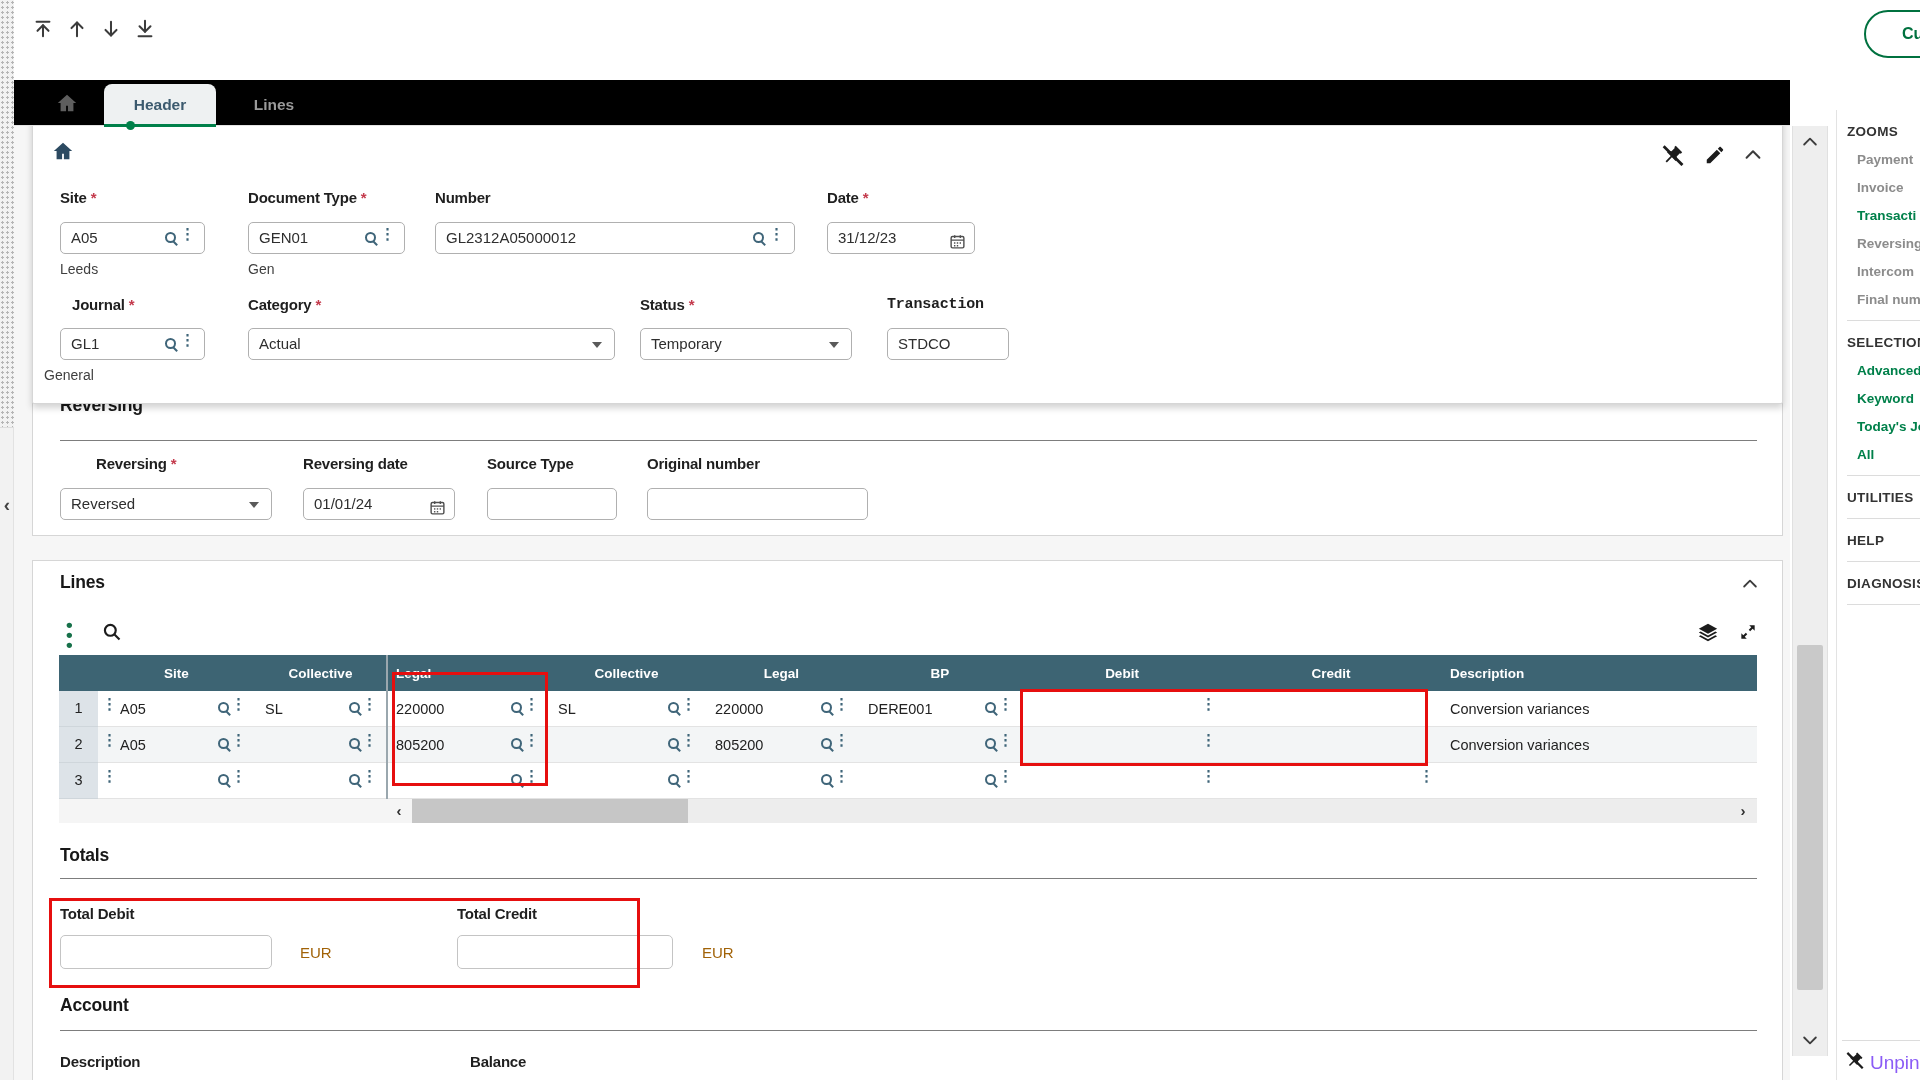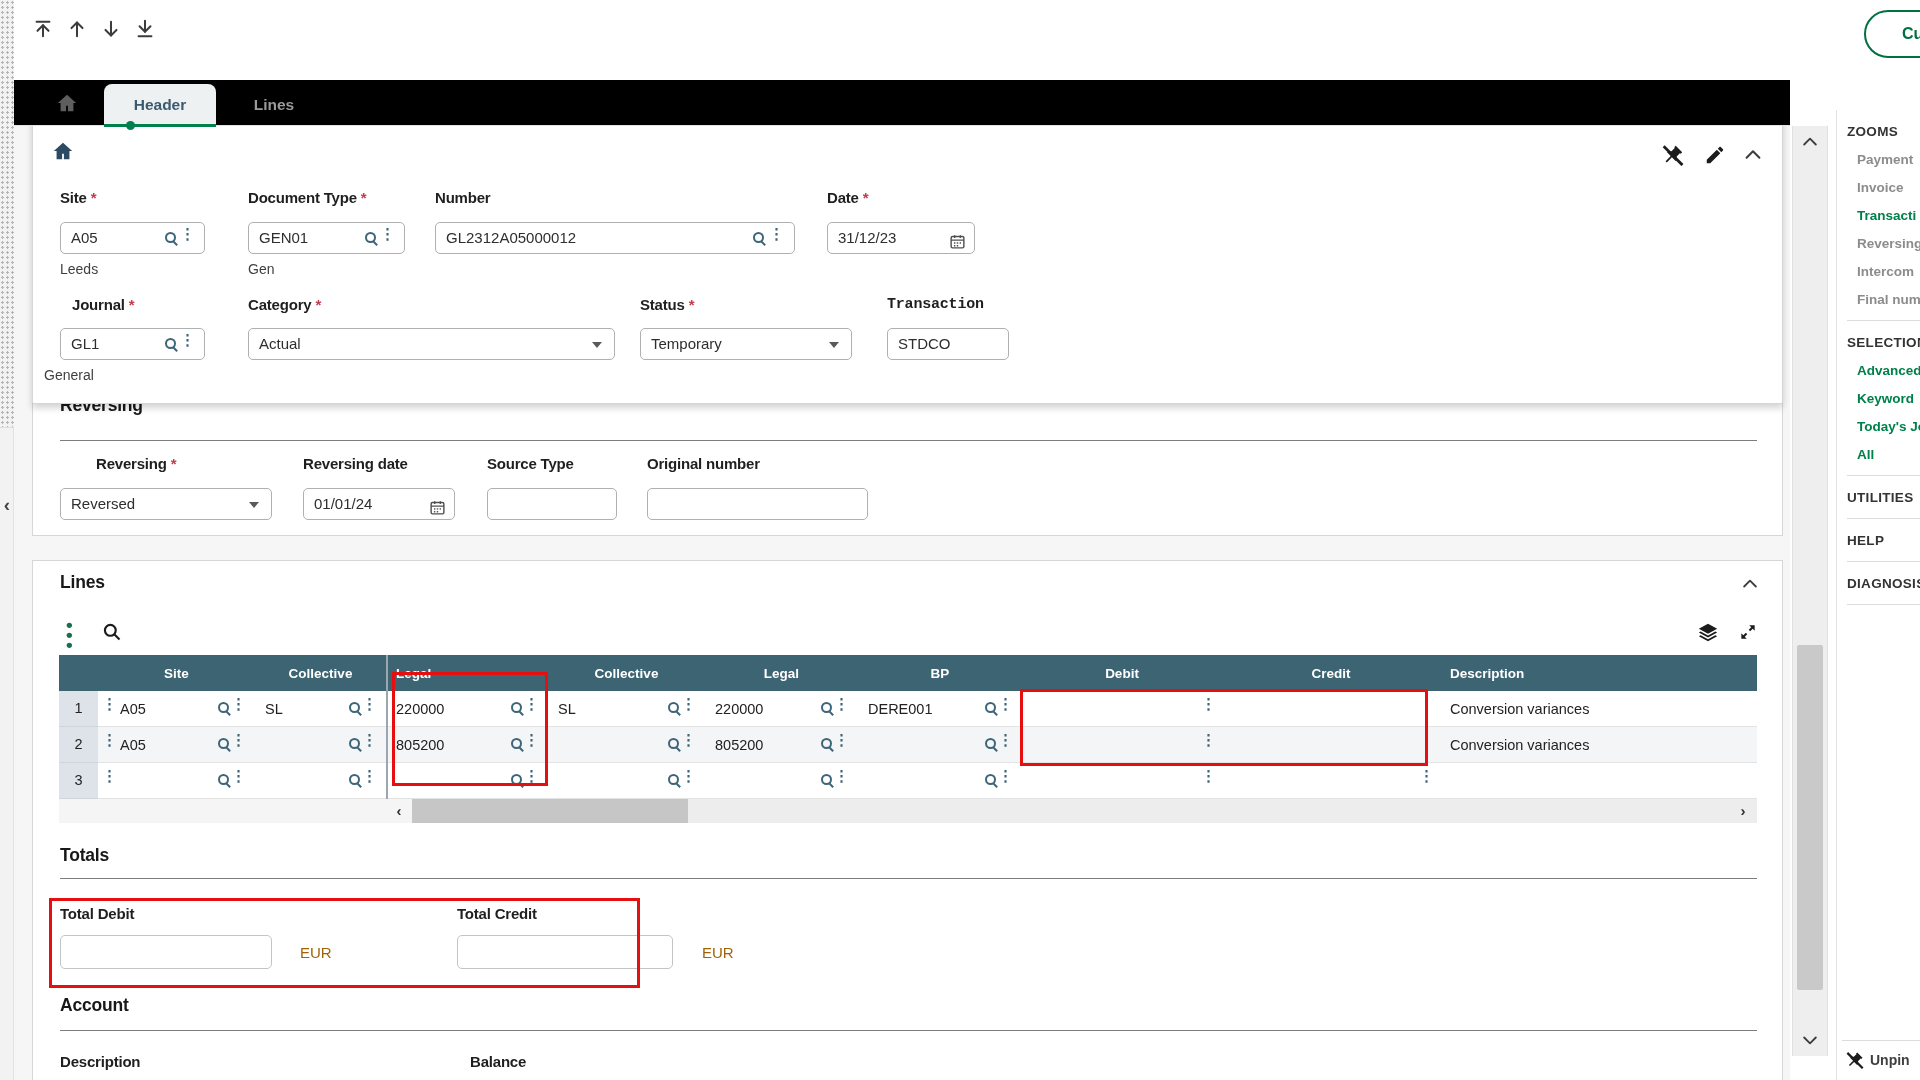--- a/index.html
+++ b/index.html
@@ -103,21 +103,21 @@
 
   .right-panel { position:absolute; left:1836px; top:110px; width:84px; height:970px; background:#fff; border-left:1px solid #e3e3e3; overflow:hidden; }
   .rp-inner { position:absolute; left:10px; top:0; width:300px; }
   .rp-header { font-size:13.5px; font-weight:bold; color:#333; letter-spacing:0.3px; white-space:nowrap; margin:14px 0 0 0; }
   .rp-item { font-size:13.5px; color:#8c8c8c; font-weight:bold; white-space:nowrap; margin-top:13px; margin-left:10px; cursor:pointer; }
   .rp-item.active { color:#00804a; }
   .rp-item.green { color:#00804a; }
   .rp-divider { width:300px; height:1px; background:#dcdcdc; margin-top:13px; }
   .rp-unpin { position:absolute; left:1842px; top:1040px; width:78px; height:40px; border-top:1px solid #dcdcdc; background:#fff; z-index:3; }
   .rp-unpin .pin-ico { position:absolute; left:4px; top:10px; width:18px; height:18px; }
-  .rp-unpin .lbl { position:absolute; left:28px; top:11px; font-size:14px; font-weight:bold; color:#404040; white-space:nowrap; cursor:pointer; }
+  .rp-unpin .lbl { position:absolute; left:28px; top:11px; font-size:19px; font-weight:normal; color:#8b5cf6; white-space:nowrap; cursor:pointer; }
 
   
   .red-box { position:absolute; border:3px solid #e60f0f; z-index:50; pointer-events:none; background:transparent; }
   .red-box-1 { left:392px; top:672px; width:156px; height:114px; }
   .red-box-2 { left:1020px; top:689px; width:408px; height:77px; }
   .red-box-3 { left:49px; top:898px; width:591px; height:90px; }
 
   svg.stroke { fill:none; stroke:#3c3c3c; stroke-width:2.2; stroke-linecap:round; stroke-linejoin:round; }
   svg.fill-dark { fill:#333; }
 </style>

